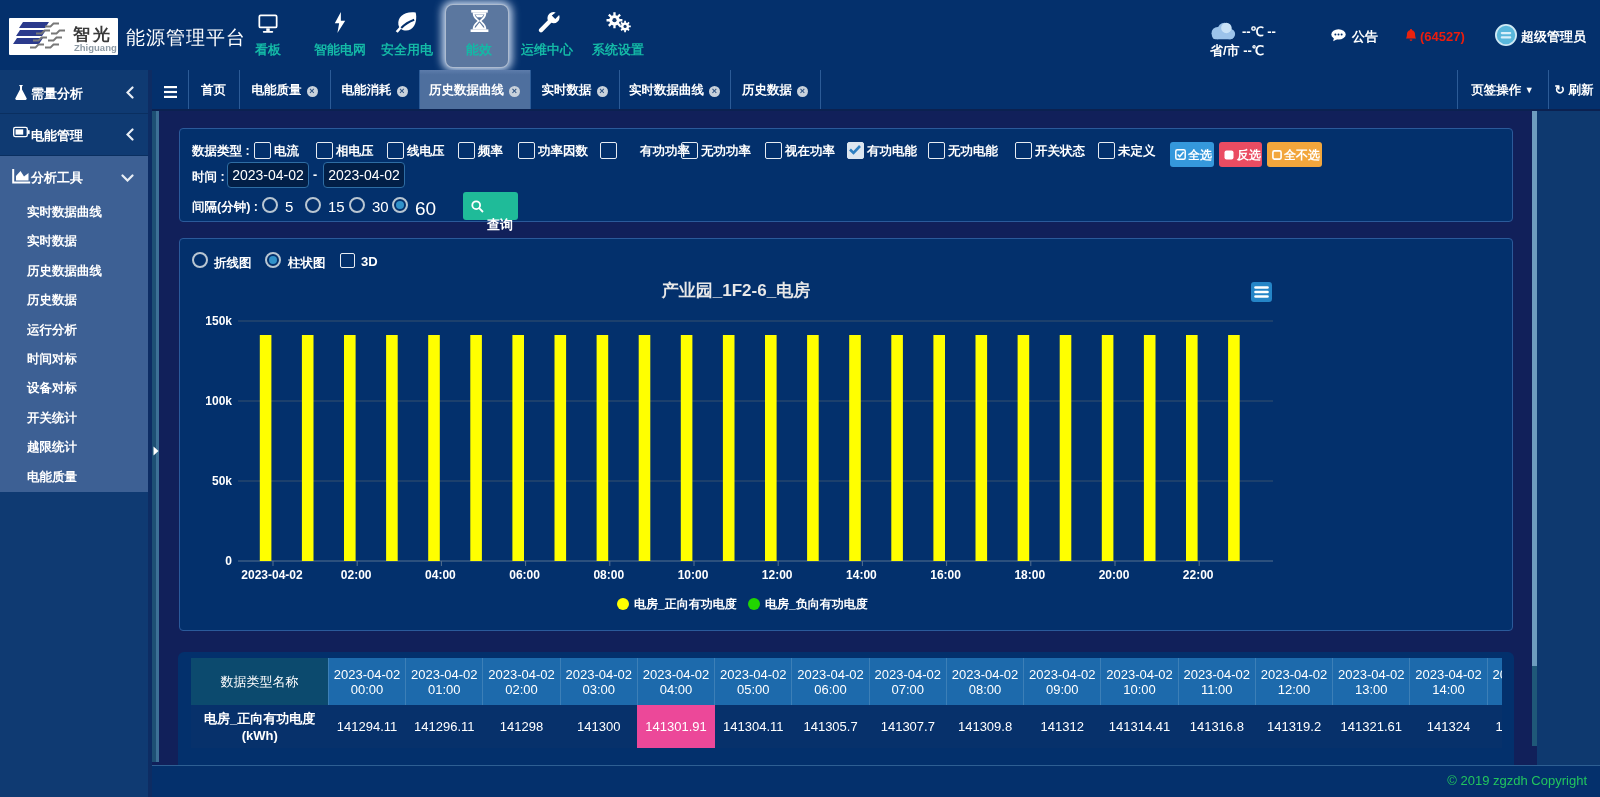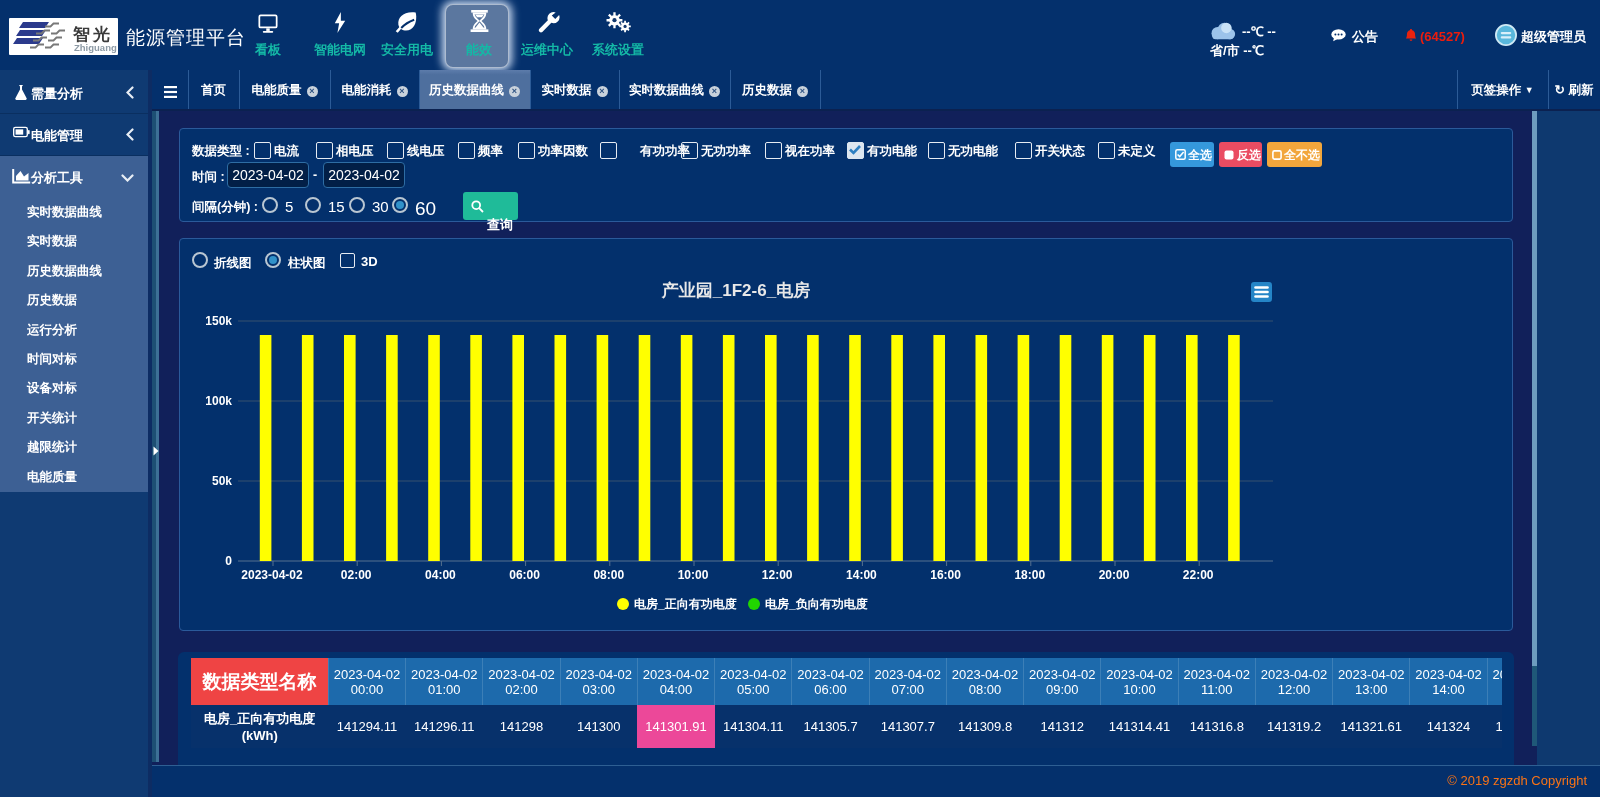--- a/index.html
+++ b/index.html
@@ -34,21 +34,21 @@
 #tabline { position:absolute; left:152px; top:109px; width:1448px; height:2px; background:#0b2150; }
 .tab { position:absolute; top:70px; height:39px; line-height:40px; font-size:12.5px; font-weight:bold; text-align:center; color:#fff; }
 .tsep { position:absolute; top:70px; width:1px; height:39px; background:#2c5b97; }
 .tclose { display:inline-block; width:11px; height:11px; background:#c9d2dc; border-radius:50%; color:#2a4f80; font-size:9px; line-height:11px; text-align:center; font-weight:bold; vertical-align:0px; margin-left:5px; }
 
 #content { position:absolute; left:159px; top:111px; width:1374px; height:654px; background:#11205a; }
 #rmargin { position:absolute; left:1537px; top:111px; width:63px; height:654px; background:#0e396f; }
 #rstrip { position:absolute; left:1532px; top:111px; width:5px; height:635px; background:#1f5878; }
 #rthumb { position:absolute; left:1532px; top:111px; width:5px; height:555px; background:#6d9cbe; }
 #footer { position:absolute; left:152px; top:765px; width:1448px; height:32px; background:#04306c; border-top:1px solid #2e5f93; }
-#footer span { position:absolute; right:13px; top:7px; font-size:13px; color:#f97316; }
+#footer span { position:absolute; right:13px; top:7px; font-size:13px; color:#22c55e; }
 .panel { position:absolute; background:#03306c; border:1px solid #2b5a9a; border-radius:4px; }
 
 .ckbox { position:relative; display:inline-block; width:17px; height:17px; border:1px solid #e6ebf2; border-radius:2px; vertical-align:-4px; }
 .fl-lb { font-size:12.5px; font-weight:bold; color:#fff; }
 .btnx { position:absolute; top:142px; height:25px; border-radius:3px; font-size:12px; font-weight:bold; color:#fff; white-space:nowrap; overflow:hidden; }
 .rad { position:relative; display:inline-block; width:16px; height:16px; border:2px solid #b9c6d2; border-radius:50%; vertical-align:-4px; }
 .rad.on::after { content:""; position:absolute; left:2px; top:2px; width:8px; height:8px; border-radius:50%; background:#3191c9; }
 .dinput { position:absolute; width:82px; height:26px; background:#021f47; border:1px solid #2e6da4; border-radius:4px; color:#fff; font-size:14px; text-align:center; line-height:24px; }
 </style>
 </head>
@@ -398,21 +398,21 @@
       <text x="454" y="369" fill="#fff" font-size="12" font-weight="bold">电房_正向有功电度</text>
       <circle cx="574" cy="365" r="6" fill="#21d500"></circle>
       <text x="585" y="369" fill="#fff" font-size="12" font-weight="bold">电房_负向有功电度</text>
     </svg></div>
 
 <div class="panel" style="left:178px;top:652px;width:1336px;height:113px;border:none;border-radius:6px 6px 0 0;background:#03306c;"></div>
 <div class="abs" style="left:191px;top:658px;width:1311px;height:90px;overflow:hidden;" id="tblwrap">
   <table id="dtable" style="border-collapse:collapse;table-layout:fixed;width:1374px;">
     <tbody>
         <tr id="trh">
-          <td style="width:137px;background:#ef4444;height:47px;text-align:center;font-size:19px;font-weight:bold;border-right:1px solid rgba(255,255,255,0.14);">数据类型名称</td>
+          <td style="width:137px;background:#0c4a6e;height:47px;text-align:center;font-size:13px;font-weight:normal;border-right:1px solid rgba(255,255,255,0.14);">数据类型名称</td>
           <td style="width:77px;background:#1d6aac;text-align:center;font-size:13px;border-right:1px solid rgba(255,255,255,0.14);">2023-04-02<br>00:00</td>
           <td style="width:77px;background:#1d6aac;text-align:center;font-size:13px;border-right:1px solid rgba(255,255,255,0.14);">2023-04-02<br>01:00</td>
           <td style="width:77px;background:#1d6aac;text-align:center;font-size:13px;border-right:1px solid rgba(255,255,255,0.14);">2023-04-02<br>02:00</td>
           <td style="width:77px;background:#1d6aac;text-align:center;font-size:13px;border-right:1px solid rgba(255,255,255,0.14);">2023-04-02<br>03:00</td>
           <td style="width:77px;background:#1d6aac;text-align:center;font-size:13px;border-right:1px solid rgba(255,255,255,0.14);">2023-04-02<br>04:00</td>
           <td style="width:77px;background:#1d6aac;text-align:center;font-size:13px;border-right:1px solid rgba(255,255,255,0.14);">2023-04-02<br>05:00</td>
           <td style="width:77px;background:#1d6aac;text-align:center;font-size:13px;border-right:1px solid rgba(255,255,255,0.14);">2023-04-02<br>06:00</td>
           <td style="width:77px;background:#1d6aac;text-align:center;font-size:13px;border-right:1px solid rgba(255,255,255,0.14);">2023-04-02<br>07:00</td>
           <td style="width:77px;background:#1d6aac;text-align:center;font-size:13px;border-right:1px solid rgba(255,255,255,0.14);">2023-04-02<br>08:00</td>
           <td style="width:77px;background:#1d6aac;text-align:center;font-size:13px;border-right:1px solid rgba(255,255,255,0.14);">2023-04-02<br>09:00</td>

